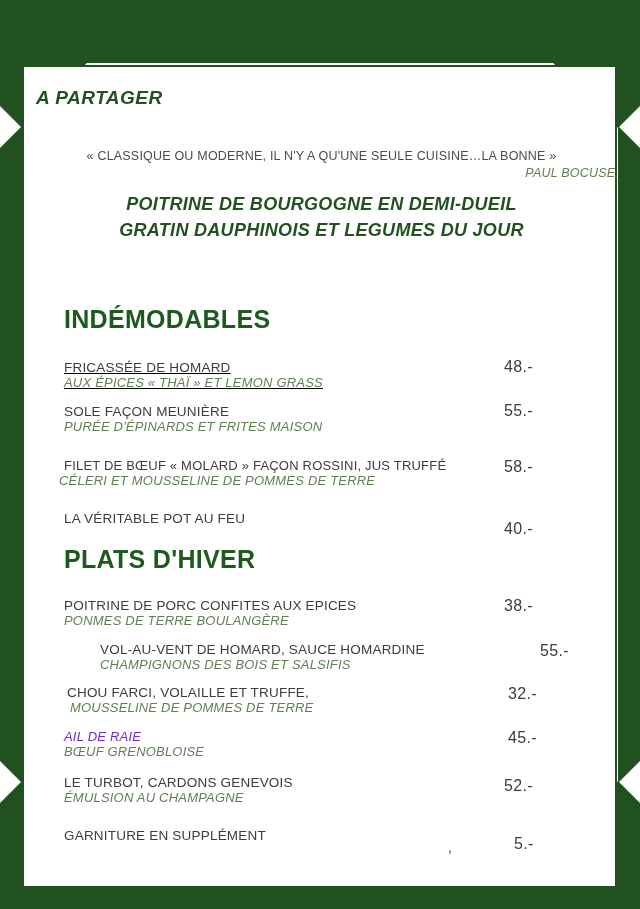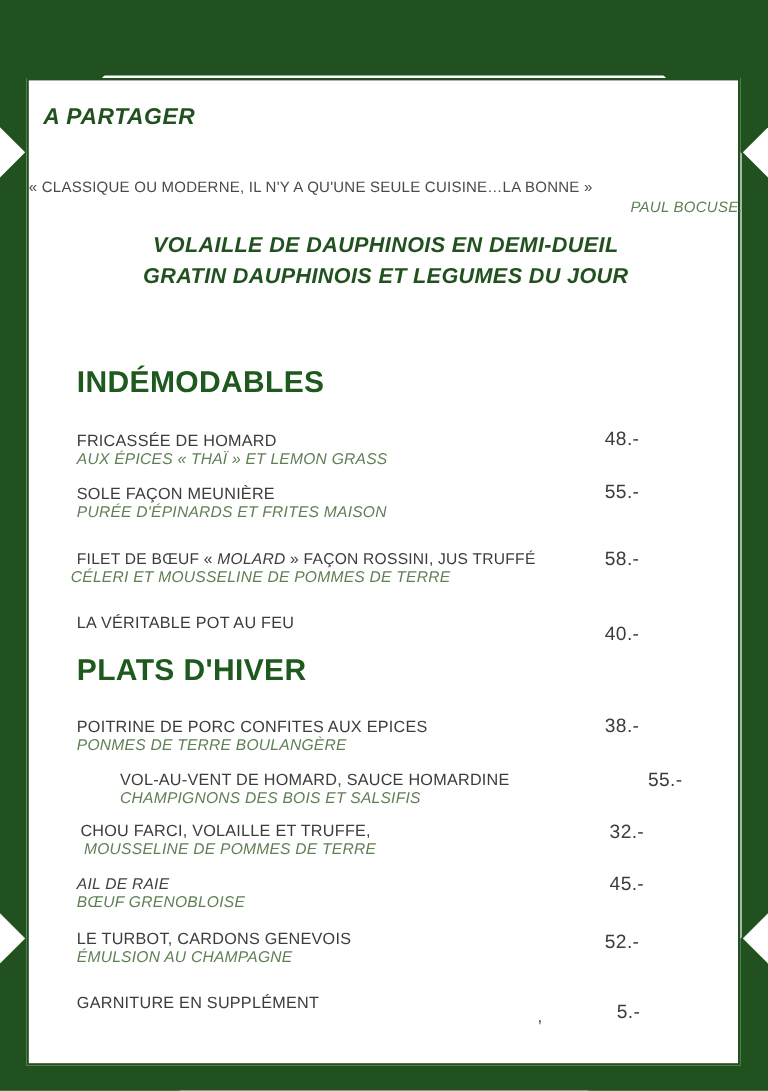--- a/index.html
+++ b/index.html
@@ -25,21 +25,21 @@
   }
 
   
   .page-title {
     position:absolute; left:12px; top:20px;
     font-size:19px; font-weight:bold; font-style:italic;
     color:#20511E; letter-spacing:0.5px;
   }
   .quote {
     position:absolute; left:0; top:82px; width:595px;
-    text-align:left;
+    text-align:center;
     font-size:12.5px; color:#4a4a4a; letter-spacing:0.2px;
   }
   .quote-author {
     position:absolute; left:0; top:99px; width:595px;
     text-align:right;
     font-size:12.5px; font-style:italic; color:#5F7F55; letter-spacing:0.2px;
   }
   .feature {
     position:absolute; left:0; top:124px; width:595px;
     text-align:center;
@@ -58,27 +58,27 @@
 
   .item { position:absolute; left:40px; width:540px; }
   .item .name {
     font-size:13.5px; color:#3c3c3c; letter-spacing:0.2px;
     white-space:nowrap;
   }
   .item .desc {
     font-size:13px; font-style:italic; color:#5F7F55;
     letter-spacing:0.2px; white-space:nowrap;
   }
-  .item .name .it { font-style:italic; }
+  .item .name .it { }
   .item .price {
     position:absolute;
     font-size:16px; color:#3c3c3c; letter-spacing:0.3px;
   }
   
-  .item.green .name { font-style:italic; color:#404040; font-size:13px; }
+  .item.green .name { font-style:italic; color:#6d28d9; font-size:13px; }
 
   .stray-comma {
     position:absolute; left:424px; top:772px;
     font-size:14px; color:#3c3c3c;
   }
 </style>
 </head>
 <body>
 
 <svg id="deco" viewBox="0 0 640 909" width="640" height="909">
@@ -112,27 +112,27 @@
 
 <div class="card">
 
   <div class="page-title">A PARTAGER</div>
 
   <div class="quote">« CLASSIQUE OU MODERNE, IL N'Y A QU'UNE SEULE CUISINE…LA BONNE »</div>
 
   <div class="quote-author">PAUL BOCUSE.</div>
 
   <div class="feature">
-    <div>VOLAILLE DE DAUPHINOIS EN DEMI-DUEIL</div>
+    <div>POITRINE DE BOURGOGNE EN DEMI-DUEIL</div>
     <div>GRATIN DAUPHINOIS ET LEGUMES DU JOUR</div>
   </div>
 
   <div class="section-title" id="sec-indemodables">INDÉMODABLES</div>
 
-  <div class="item" style="top:293px;">
+  <div class="item" style="top:293px;text-decoration:underline;">
     <div class="name">FRICASSÉE DE HOMARD</div>
     <div class="desc">AUX ÉPICES « THAÏ » ET LEMON GRASS</div>
     <div class="price" style="left:440px; top:-2px;">48.-</div>
   </div>
 
   <div class="item" style="top:337px;">
     <div class="name">SOLE FAÇON MEUNIÈRE</div>
     <div class="desc">PURÉE D'ÉPINARDS ET FRITES MAISON</div>
     <div class="price" style="left:440px; top:-2px;">55.-</div>
   </div>

